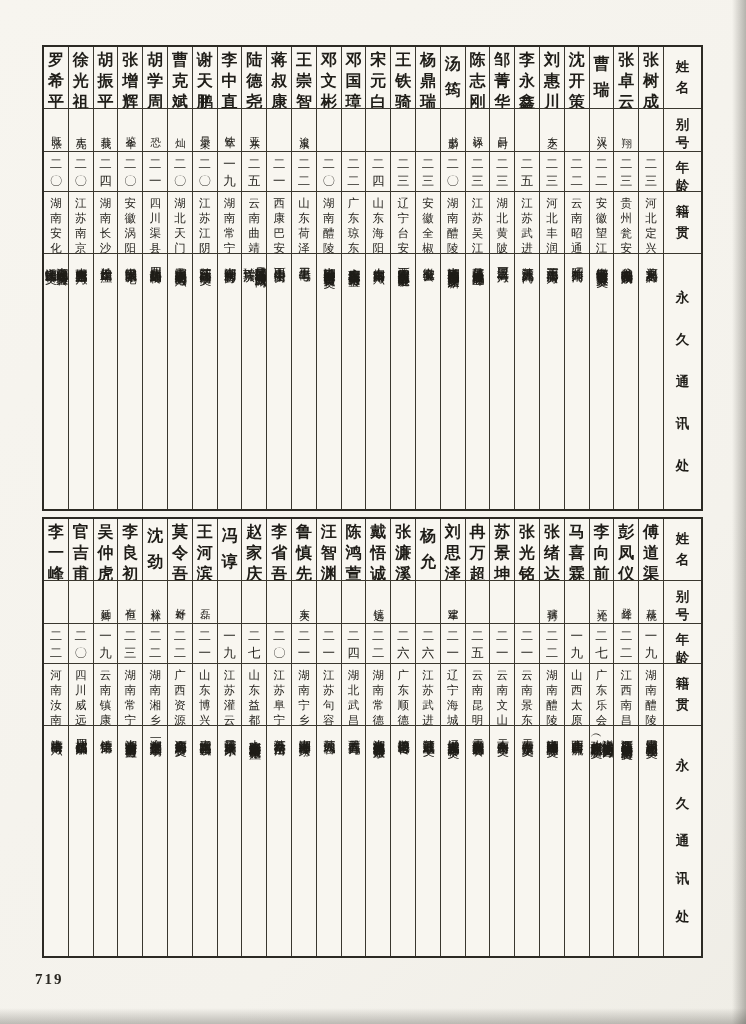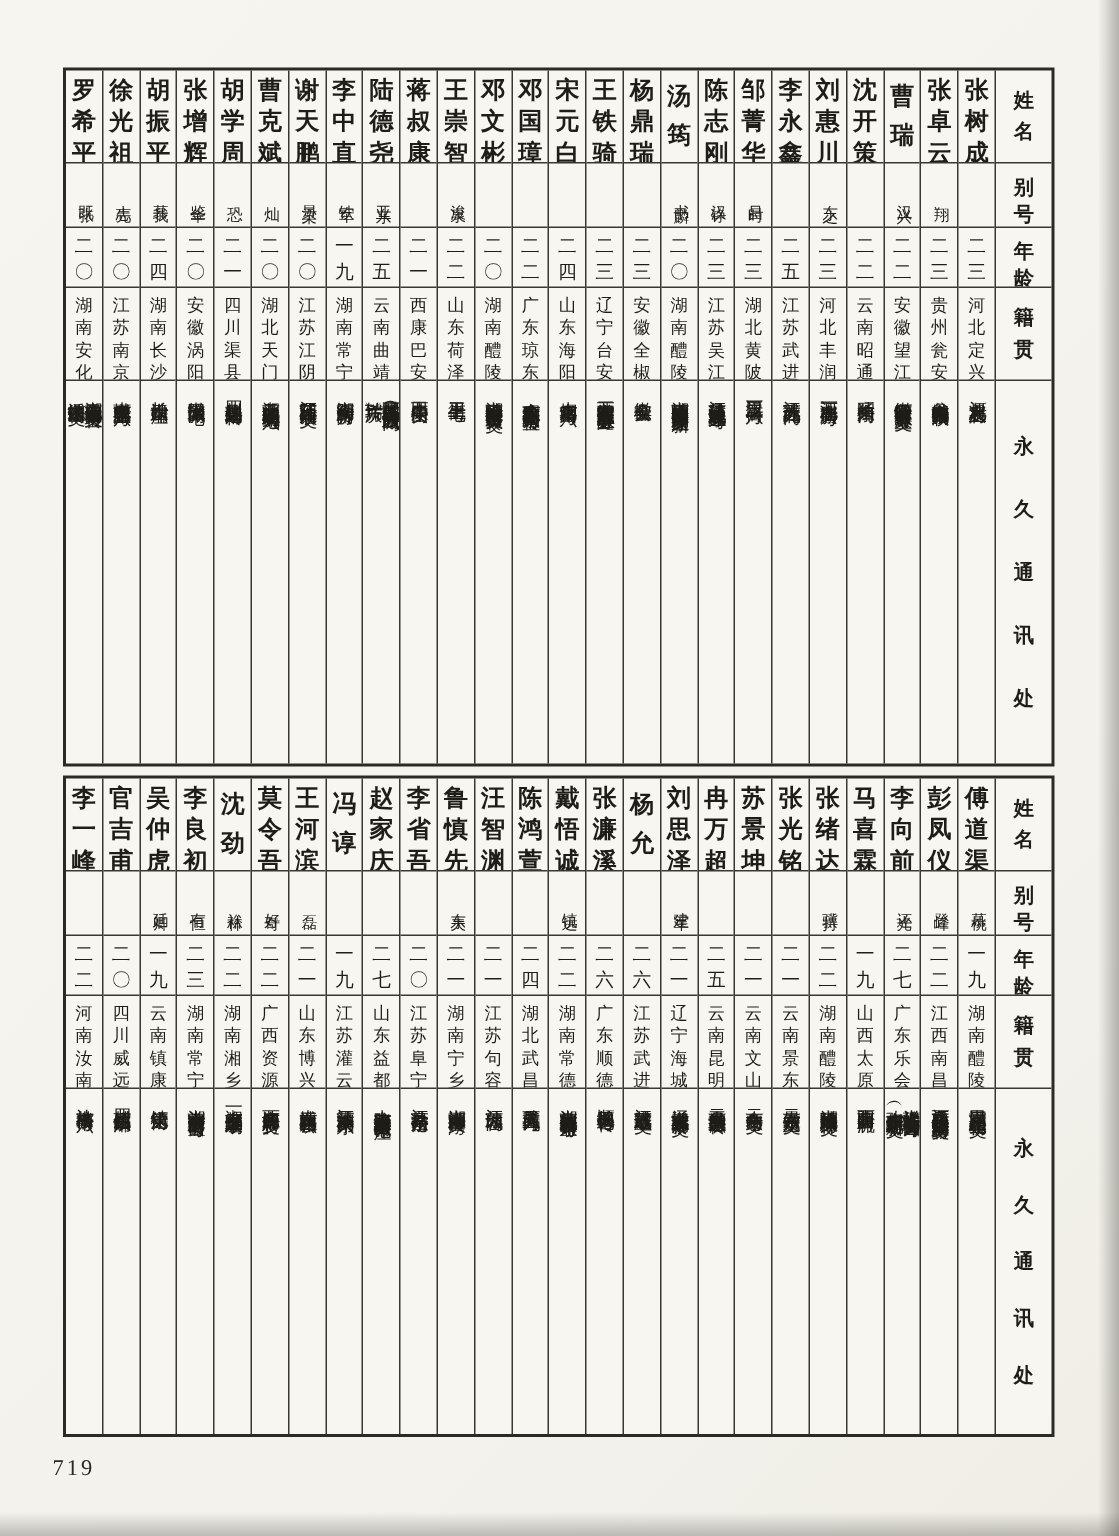--- a/index.html
+++ b/index.html
@@ -65,21 +65,21 @@
     align-items: center; justify-content: space-evenly;
     height: 100%; width: 100%;
   }
   .name .chars   { font-size: 16px; font-weight: bold; padding: 3px 0; }
   .age .chars    { font-size: 12.5px; padding: 4px 0; }
   .native .chars { font-size: 11.5px; padding: 4px 0; }
   .hcell.chars   { font-size: 13.5px; font-weight: bold; padding: 7px 0; }
   .header-col .cell.addr { align-items: stretch; }
   .page-number {
     position: absolute; left: 35px; top: 971px;
-    font-size: 15px; letter-spacing: 2px; color: #2a2822;
+    font-size: 15px; letter-spacing: 2px; color: #2a2822; font-weight: bold;
   }
 </style>
 </head>
 <body>
 
 <div class="page">
 
   <div class="dir-table top">
     <div class="col header-col">
       <div class="cell name">

